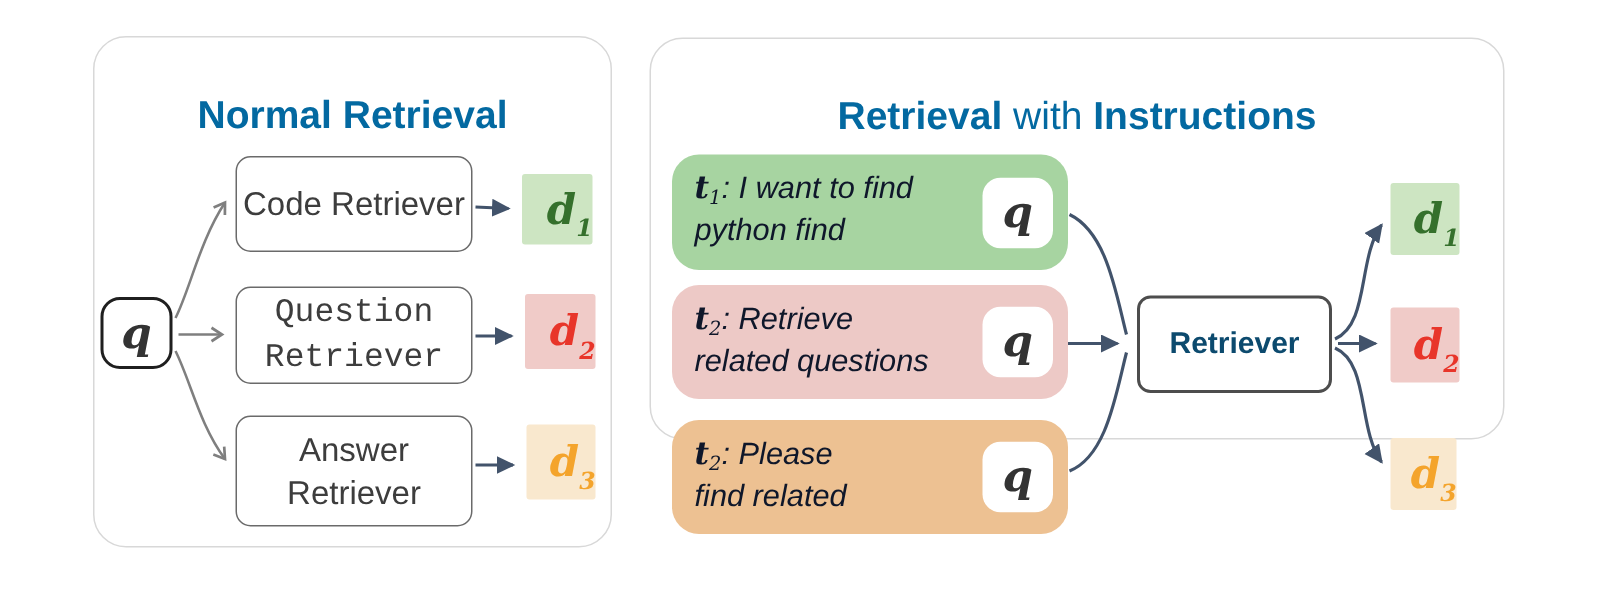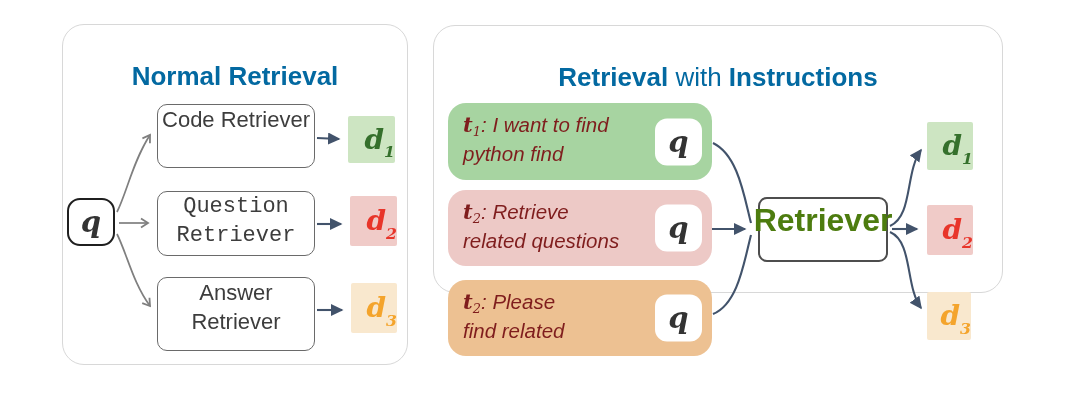--- a/index.html
+++ b/index.html
@@ -9,37 +9,37 @@
 
   .panel{position:absolute;background:#ffffff;border:1.5px solid #d8d8d8;border-radius:22px;box-sizing:border-box;}
   .panel-left{left:62px;top:24px;width:346px;height:341px;}
   .panel-right{left:433px;top:25px;width:570px;height:268px;}
 
   .panel-title{position:absolute;left:0;right:0;top:14px;text-align:center;
                font-size:26px;font-weight:bold;color:#0369a1;letter-spacing:0px;}
   .panel-title .t-normal{font-weight:normal;}
 
   .retr-box{position:absolute;background:#ffffff;border:1.6px solid #6a6a6a;border-radius:10px;
-            box-sizing:border-box;display:flex;justify-content:center;
+            box-sizing:border-box;display:flex;align-items:center;justify-content:center;
             text-align:center;font-size:22px;line-height:1.32;color:#3d3d3d;}
-  .retr-main{border:2px solid #4d4d4d;border-radius:9px;font-weight:bold;font-size:32px;color:#4d7c0f;}
+  .retr-main{border:2px solid #4d4d4d;border-radius:9px;font-weight:bold;font-size:20px;color:#0c4a6e;}
 
   .qbox{position:absolute;left:67px;top:198px;width:48px;height:48px;background:#ffffff;
         border:2.5px solid #1f1f1f;border-radius:13px;box-sizing:border-box;
         display:flex;align-items:center;justify-content:center;}
   .qsym{font-family:"DejaVu Serif",serif;font-style:italic;font-weight:bold;
         font-size:29px;color:#333333;line-height:1;}
 
   .dchip{position:absolute;display:flex;align-items:center;justify-content:flex-end;border-radius:2px;}
   .dsym{font-family:"DejaVu Serif",serif;font-style:italic;font-weight:bold;font-size:28px;line-height:1;}
   .dsym sub{font-size:0.56em;font-style:italic;position:relative;top:0.55em;left:0px;vertical-align:baseline;}
 
   .instr{position:absolute;left:448px;width:264px;border-radius:18px;box-sizing:border-box;}
   .instr-text{position:absolute;left:15px;top:8px;width:196px;
-              font-size:20.5px;font-style:italic;color:#7f1d1d;line-height:1.38;}
+              font-size:20.5px;font-style:italic;color:#0f172a;line-height:1.38;}
   .tsym{font-family:"DejaVu Serif",serif;font-weight:bold;font-style:italic;font-size:21px;}
   .tsub{font-family:"DejaVu Serif",serif;font-style:italic;font-size:13px;position:relative;top:4px;vertical-align:baseline;}
   .qchip{position:absolute;right:10px;top:50%;transform:translateY(-50%);width:47px;height:47px;
          background:#ffffff;border-radius:12px;display:flex;align-items:center;justify-content:center;}
 </style>
 </head>
 <body>
 
 <div class="canvas">
 

